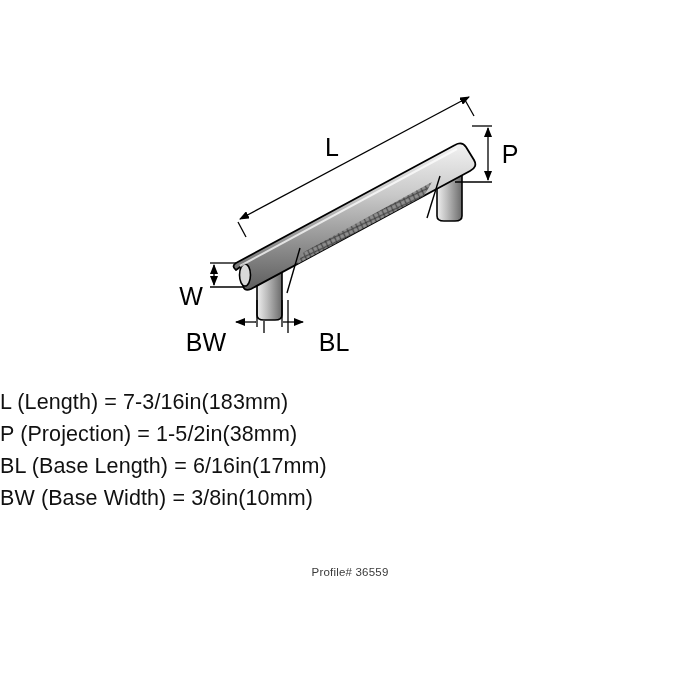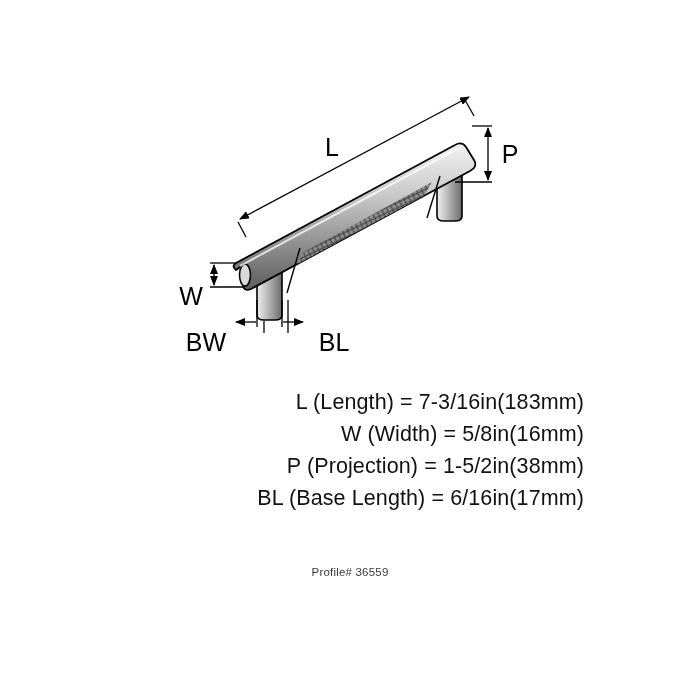--- a/index.html
+++ b/index.html
@@ -27,21 +27,21 @@
     left: 0;
     top: 0;
     width: 700px;
     height: 700px;
   }
   .spec-list {
     position: absolute;
     left: 0;
     top: 386px;
     width: 584px;
-    text-align: right;
+    text-align: left;
   }
   .spec-line {
     font-size: 21.5px;
     line-height: 32px;
     letter-spacing: 0.1px;
     color: #111111;
     white-space: nowrap;
   }
   .profile-line {
     position: absolute;
@@ -146,20 +146,20 @@
       <text class="dim-label" x="332" y="156" text-anchor="middle">L</text>
       <text class="dim-label" x="510" y="163" text-anchor="middle">P</text>
       <text class="dim-label" x="191" y="305" text-anchor="middle">W</text>
       <text class="dim-label" x="206" y="351" text-anchor="middle">BW</text>
       <text class="dim-label" x="334" y="351" text-anchor="middle">BL</text>
     </g>
   </svg>
 
   <div class="spec-list">
     <div class="spec-line">L (Length) = 7-3/16in(183mm)</div>
-    <div class="spec-line">W (Width) = 5/8in(16mm)</div>
     <div class="spec-line">P (Projection) = 1-5/2in(38mm)</div>
     <div class="spec-line">BL (Base Length) = 6/16in(17mm)</div>
+    <div class="spec-line">BW (Base Width) = 3/8in(10mm)</div>
   </div>
 
   <div class="profile-line">Profile# 36559</div>
 
 </div>
 
 </body></html>

